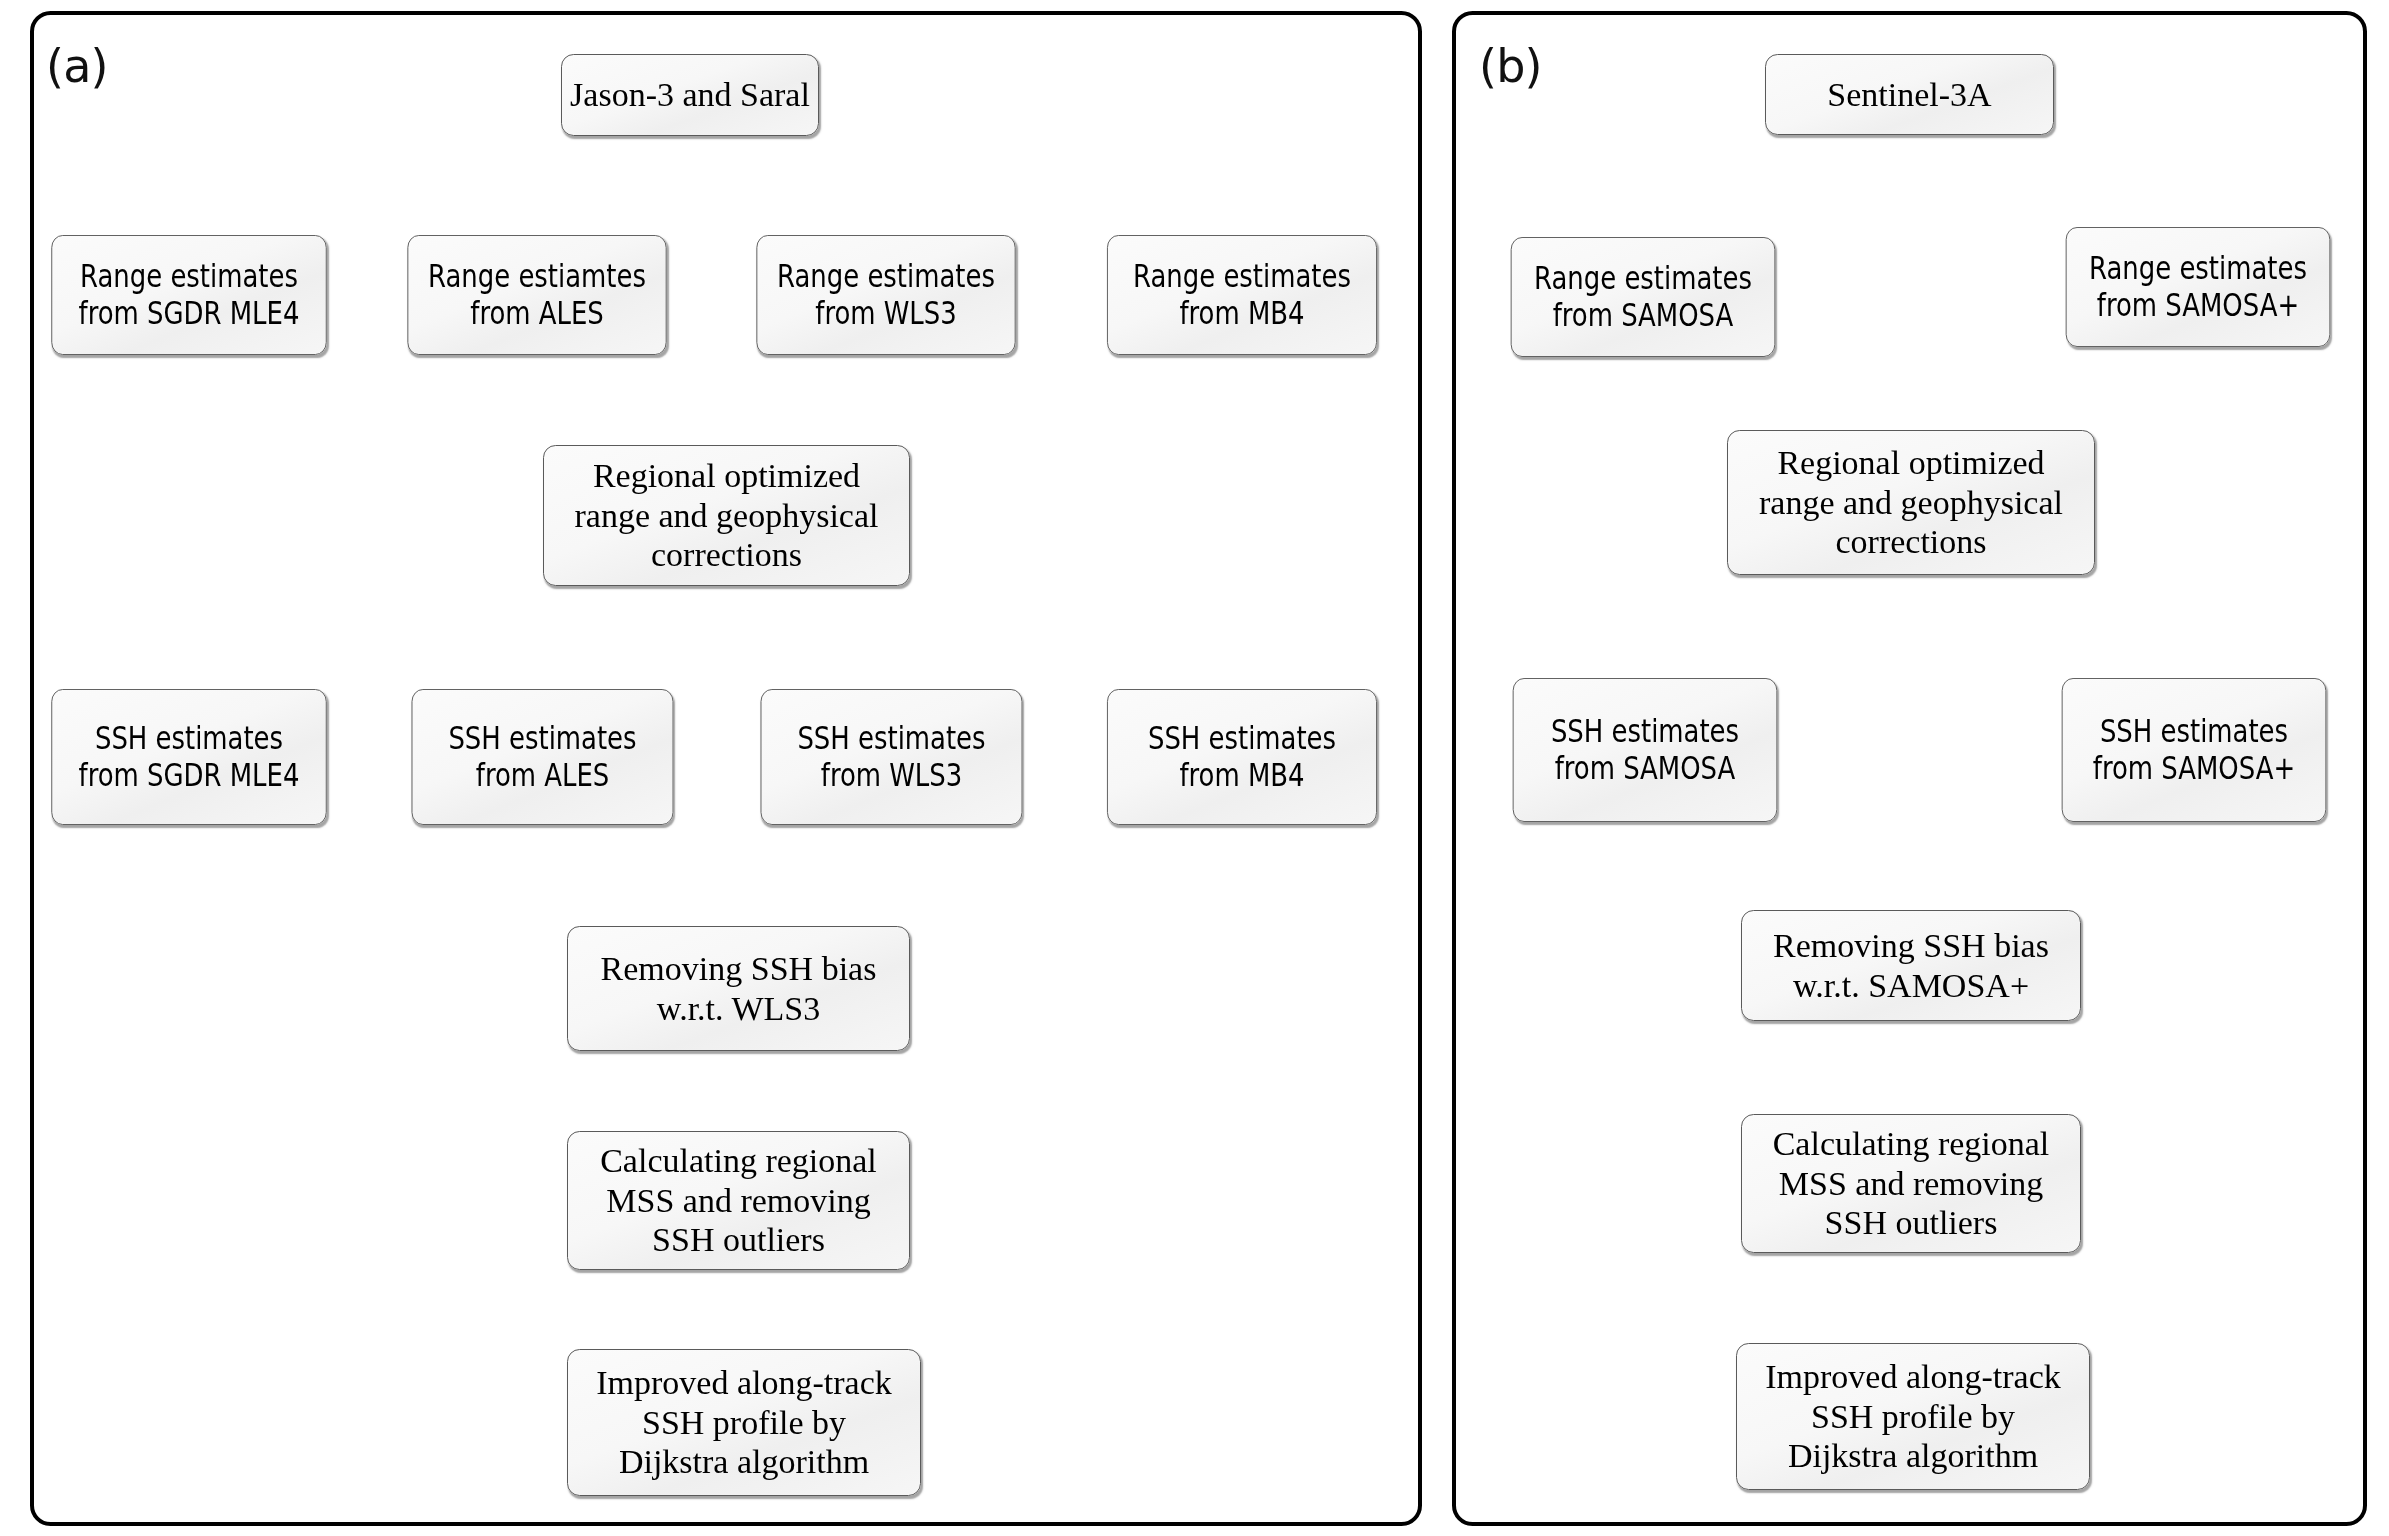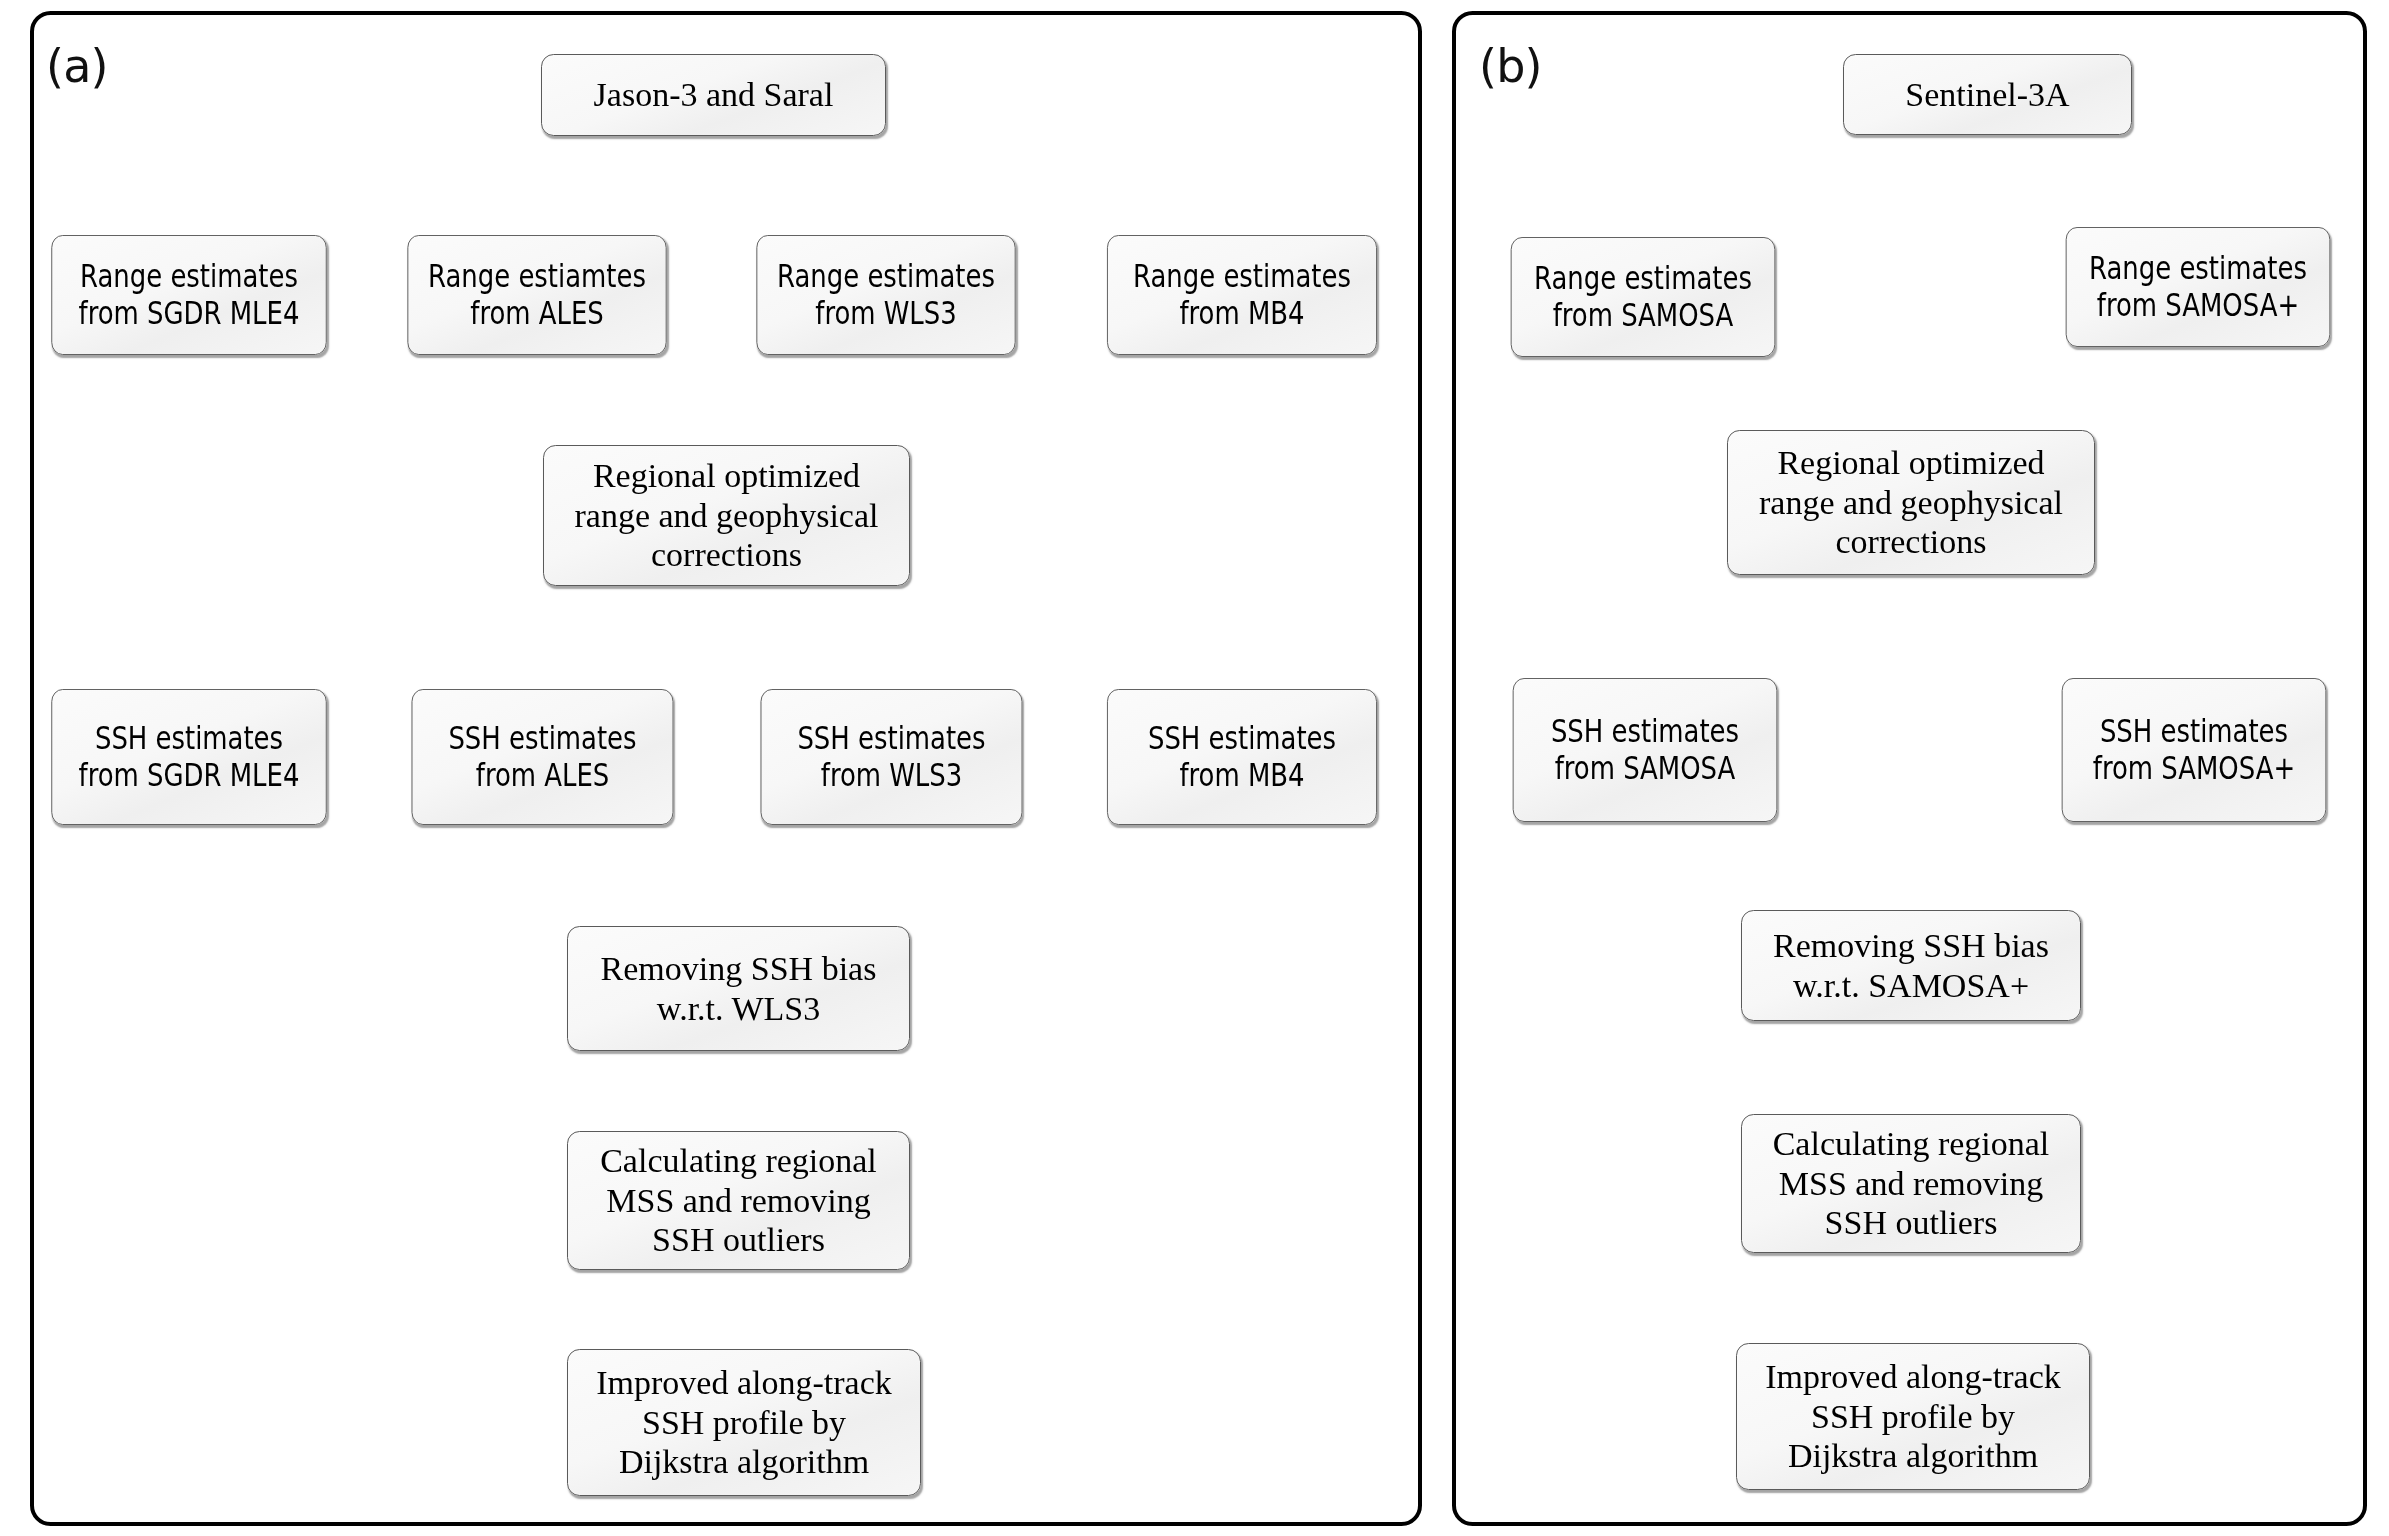--- a/index.html
+++ b/index.html
@@ -94,21 +94,21 @@
     <line x1="2778" y1="1040" x2="2417" y2="1152"></line>
 
     <line x1="2417" y1="1292" x2="2417" y2="1410"></line>
     <line x1="2417" y1="1586" x2="2417" y2="1700"></line>
   </g>
 </svg>
 
 <div class="panel" id="panel-a"></div>
 <div class="panel-label" style="left:46px;top:43px;">(a)</div>
 
-<div class="node f40" style="left:541px;top:54px;width:345px;height:82px;">Jason-3 and Saral</div>
+<div class="node f40" style="left:561px;top:54px;width:258px;height:82px;">Jason-3 and Saral</div>
 
 <div class="node f38 cond" style="left:36px;top:235px;width:306px;height:120px;">Range estimates
 from SGDR MLE4</div>
 <div class="node f38 cond" style="left:393px;top:235px;width:288px;height:120px;">Range estiamtes
 from ALES</div>
 <div class="node f38 cond" style="left:742px;top:235px;width:288px;height:120px;">Range estimates
 from WLS3</div>
 <div class="node f38 cond" style="left:1092px;top:235px;width:300px;height:120px;">Range estimates
 from MB4</div>
 
@@ -130,21 +130,21 @@
 <div class="node f40" style="left:567px;top:1131px;width:343px;height:139px;">Calculating regional
 MSS and removing
 SSH outliers</div>
 <div class="node f40" style="left:567px;top:1349px;width:354px;height:147px;">Improved along-track
 SSH profile by
 Dijkstra algorithm</div>
 
 <div class="panel" id="panel-b"></div>
 <div class="panel-label" style="left:1479px;top:43px;">(b)</div>
 
-<div class="node f40" style="left:1843px;top:54px;width:289px;height:81px;">Sentinel-3A</div>
+<div class="node f40" style="left:1765px;top:54px;width:289px;height:81px;">Sentinel-3A</div>
 
 <div class="node f38 cond" style="left:1496px;top:237px;width:294px;height:120px;">Range estimates
 from SAMOSA</div>
 <div class="node f38 cond" style="left:2051px;top:227px;width:294px;height:120px;">Range estimates
 from SAMOSA+</div>
 
 <div class="node f40" style="left:1727px;top:430px;width:368px;height:145px;">Regional optimized
 range and geophysical
 corrections</div>
 

